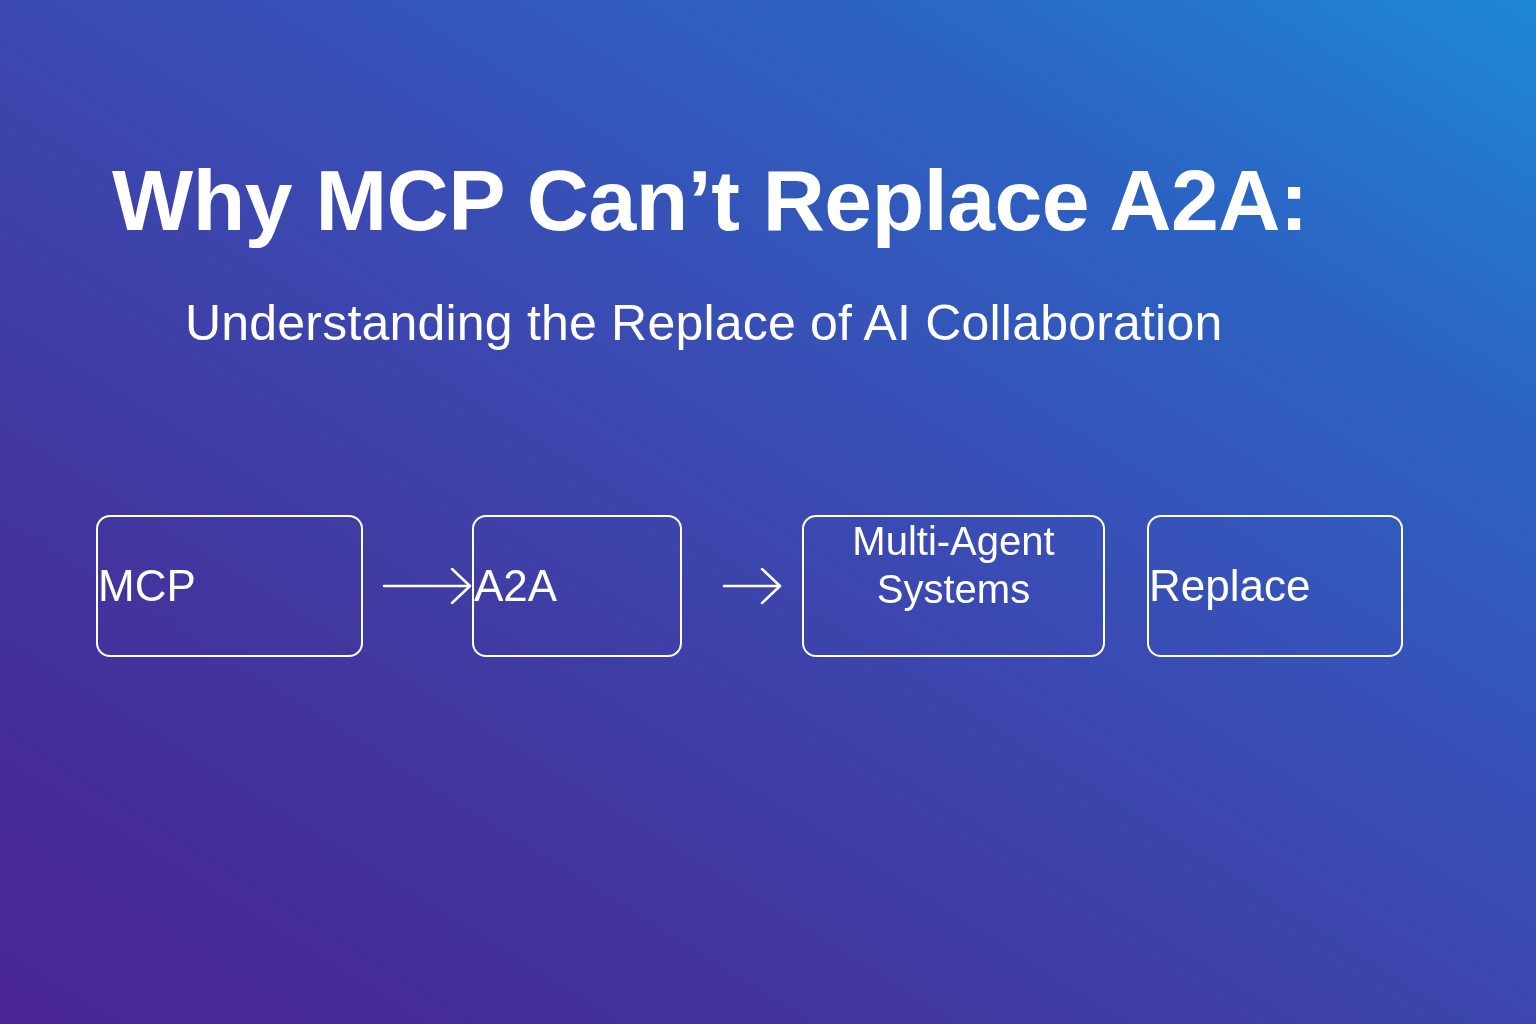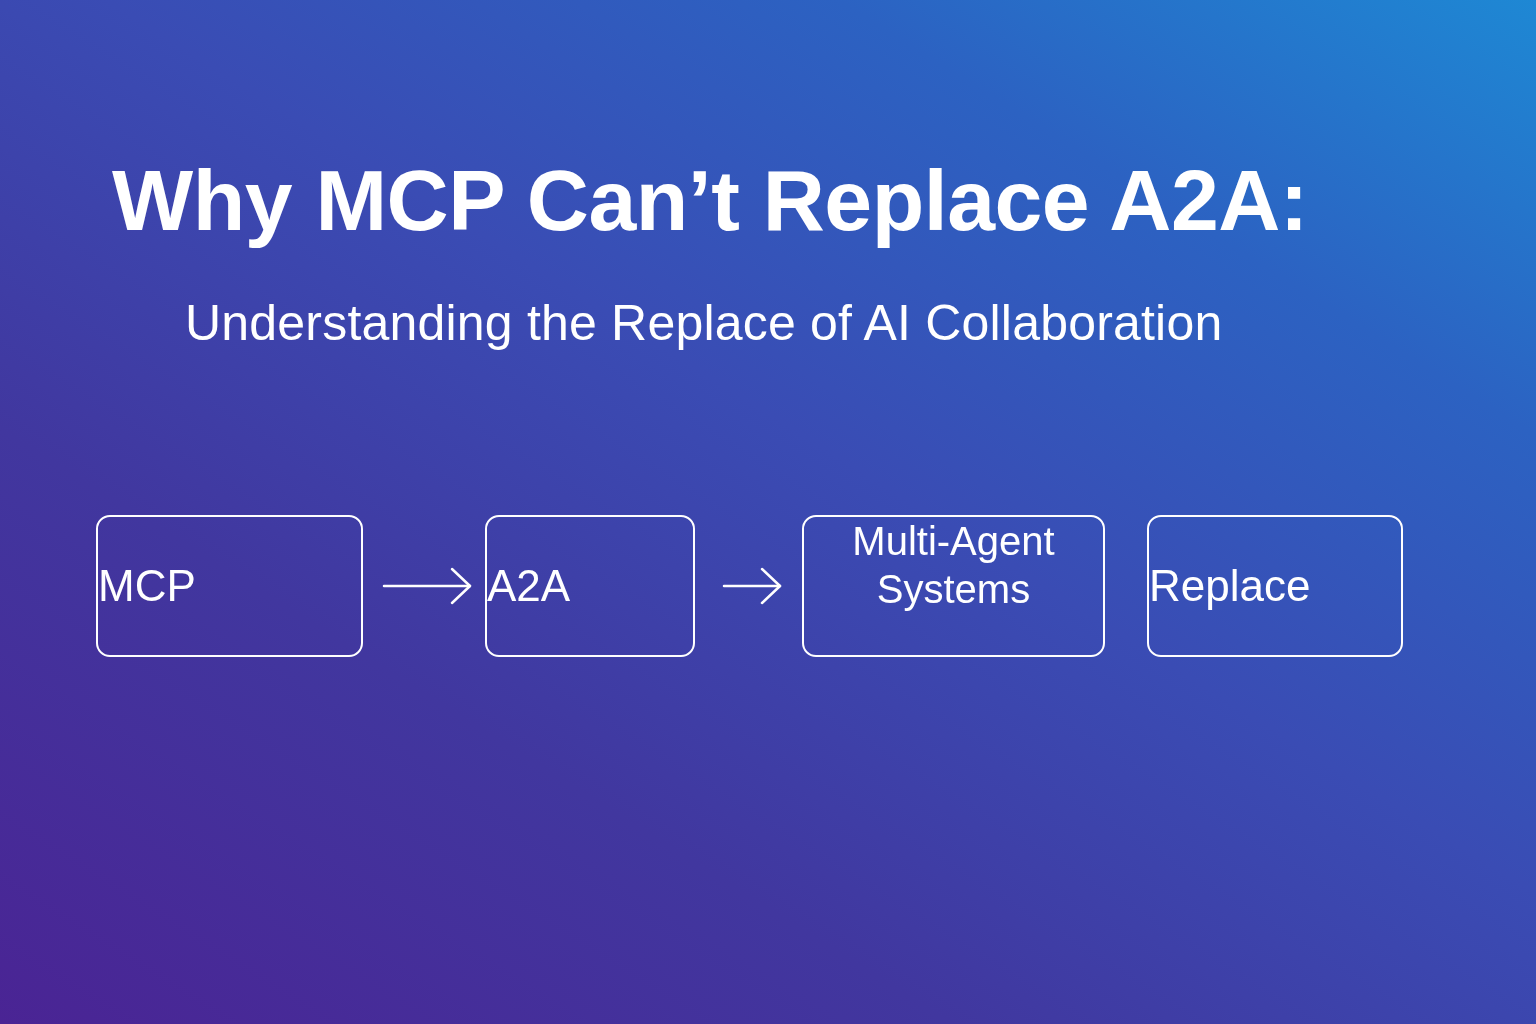--- a/index.html
+++ b/index.html
@@ -80,21 +80,21 @@
     <span class="label">MCP</span>
   </div>
 
   <div class="arrow" style="left:382px; top:566px; width:92px;">
     <svg width="92" height="40" viewBox="0 0 92 40">
       <line x1="2" y1="20" x2="88" y2="20" stroke="#ffffff" stroke-width="2.5" stroke-linecap="round"></line>
       <polyline points="70,3 88,20 70,37" fill="none" stroke="#ffffff" stroke-width="2.5" stroke-linecap="round" stroke-linejoin="round"></polyline>
     </svg>
   </div>
 
-  <div class="node" style="left:485px; width:210px;">
+  <div class="node" style="left:472px; width:210px;">
     <span class="label">A2A</span>
   </div>
 
   <div class="arrow" style="left:722px; top:566px; width:62px;">
     <svg width="62" height="40" viewBox="0 0 62 40">
       <line x1="2" y1="20" x2="58" y2="20" stroke="#ffffff" stroke-width="2.5" stroke-linecap="round"></line>
       <polyline points="40,3 58,20 40,37" fill="none" stroke="#ffffff" stroke-width="2.5" stroke-linecap="round" stroke-linejoin="round"></polyline>
     </svg>
   </div>
 

